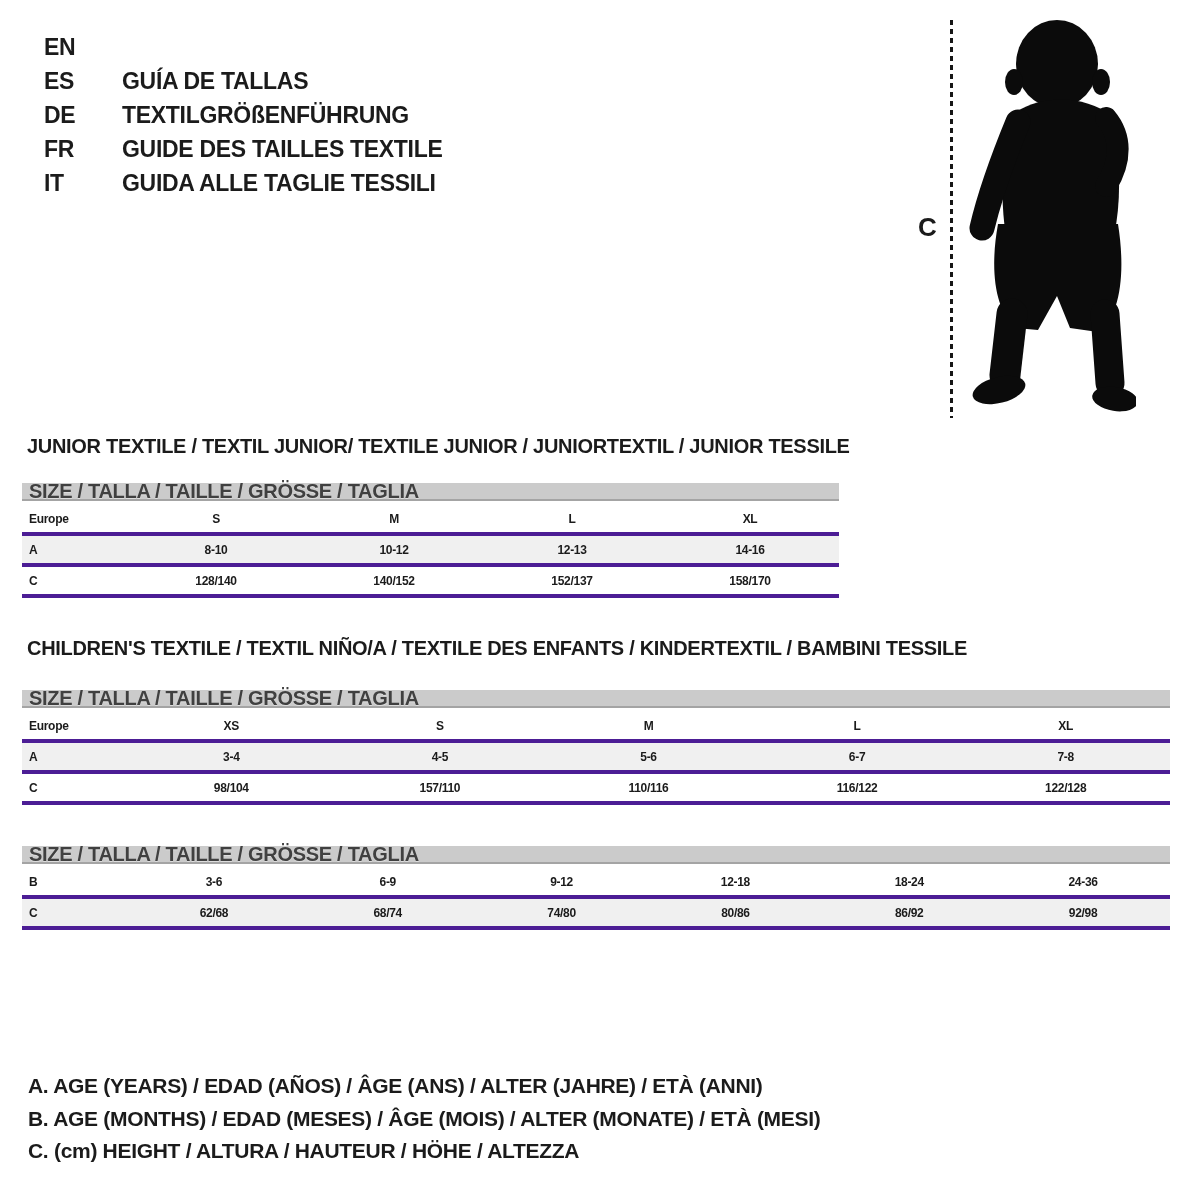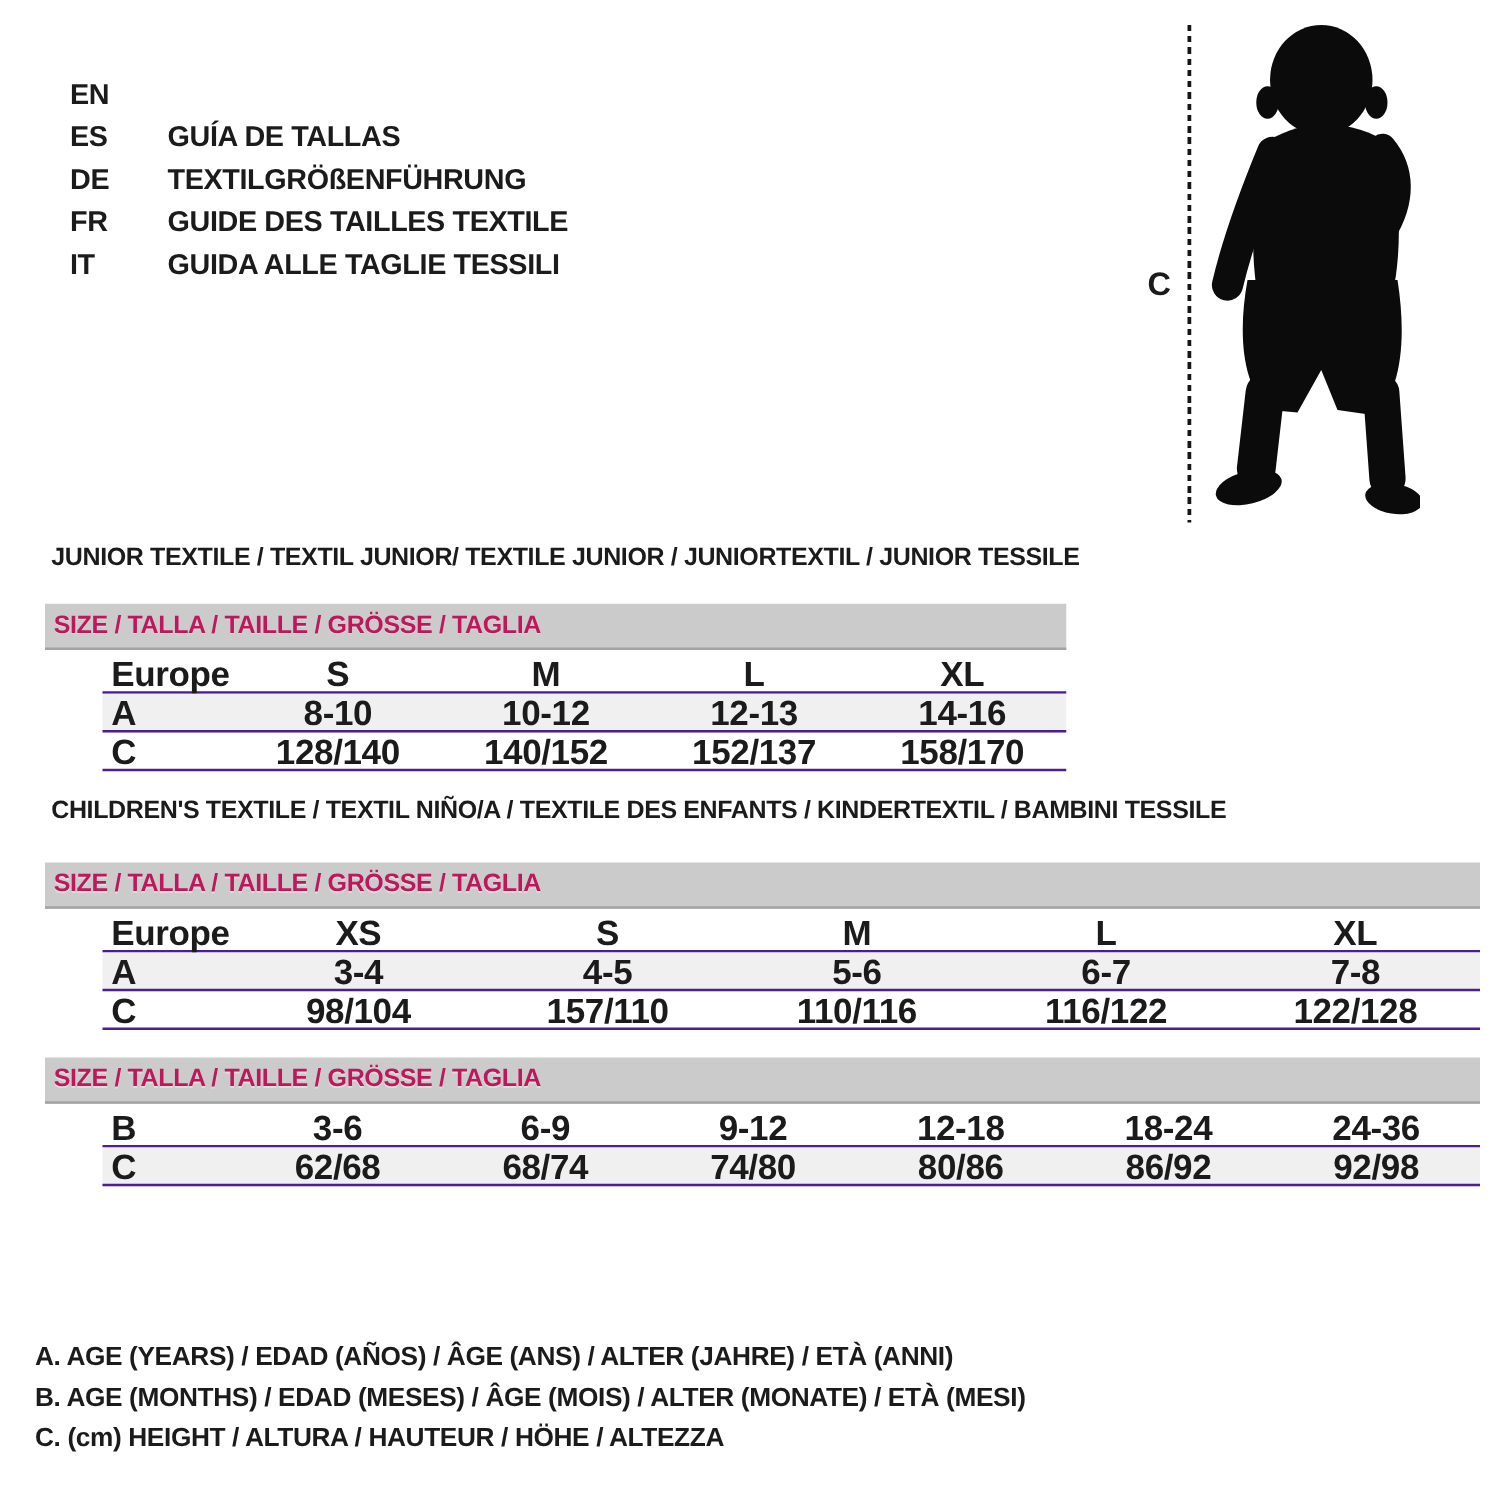--- a/index.html
+++ b/index.html
@@ -5,53 +5,53 @@
   html,body{margin:0;padding:0;}
   body{
     width:1200px;height:1200px;background:#ffffff;
     font-family:"Liberation Sans","DejaVu Sans",sans-serif;
     font-weight:700;color:#1b1b1b;letter-spacing:-0.3px;
     -webkit-font-smoothing:antialiased;
   }
   .canvas{position:relative;width:1200px;height:1200px;overflow:hidden;background:#fff;}
 
   
-  .language-block{position:absolute;left:56px;top:30px;margin-top:28px;}
+  .language-block{position:absolute;left:44px;top:30px;}
   .lang-row{display:flex;align-items:center;height:34px;font-size:23px;white-space:nowrap;}
   .lang-code{width:78px;flex:0 0 78px;}
 
   
   .figure-label{position:absolute;left:918px;top:212px;font-size:26px;}
   .dashed-line{
     position:absolute;left:950px;top:20px;width:3px;height:398px;
     background:repeating-linear-gradient(to bottom,#161616 0 5px,transparent 5px 9px);
   }
   .silhouette{position:absolute;left:966px;top:18px;width:170px;height:394px;}
 
   
-  .sections{position:absolute;left:36px;top:0;width:1165px;height:1200px;}
+  .sections{position:absolute;left:22px;top:0;width:1165px;height:1200px;}
   .size-section{position:absolute;left:0;}
   .section-0{top:436px;width:817px;}
   .section-1{top:638px;width:1148px;}
   .section-2{top:846px;width:1148px;}
   .section-title{font-size:20px;line-height:20px;margin-left:5px;white-space:nowrap;}
   .section-title + .section-title{margin-top:15px;}
   .section-0 .titles{margin-bottom:27px;}
   .section-1 .titles{margin-bottom:32px;}
   .section-2 .titles{margin-bottom:31px;}
 
   .table-head{
-    box-sizing:border-box;height:37px;margin-bottom:4px;padding-left:7px;
+    box-sizing:border-box;height:18px;margin-bottom:4px;padding-left:7px;
     background:#cbcbcb;border-bottom:2px solid #a4a4a4;
-    display:flex;align-items:center;font-size:20px;color:#be185d;
+    display:flex;align-items:center;font-size:20px;color:#404040;
     text-shadow:0 1px 0 rgba(255,255,255,0.35);
   }
   .t-row{
     box-sizing:border-box;display:grid;height:31px;align-items:center;
-    font-size:28px;border-bottom:2px solid #4c1d95;margin-left:46px;
+    font-size:12px;border-bottom:4px solid #4c1d95;
   }
   .t-row.shaded{background:#f0f0f0;}
   .label-cell{padding-left:7px;text-align:left;}
   .value-cell{text-align:center;}
 
   
   .legend{position:absolute;left:28px;top:1070px;}
   .legend-line{font-size:21px;line-height:32.5px;white-space:nowrap;}
 </style>
 </head>

